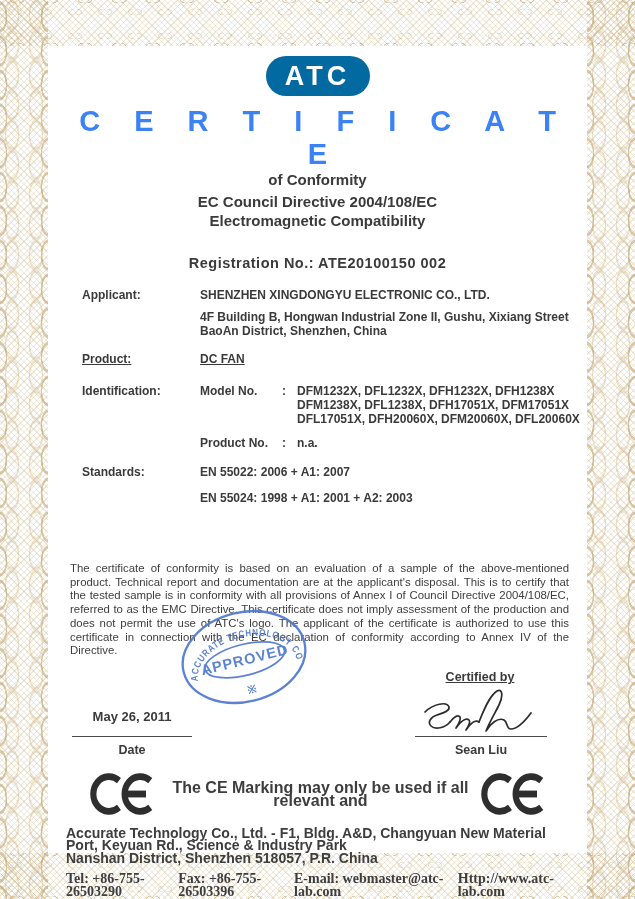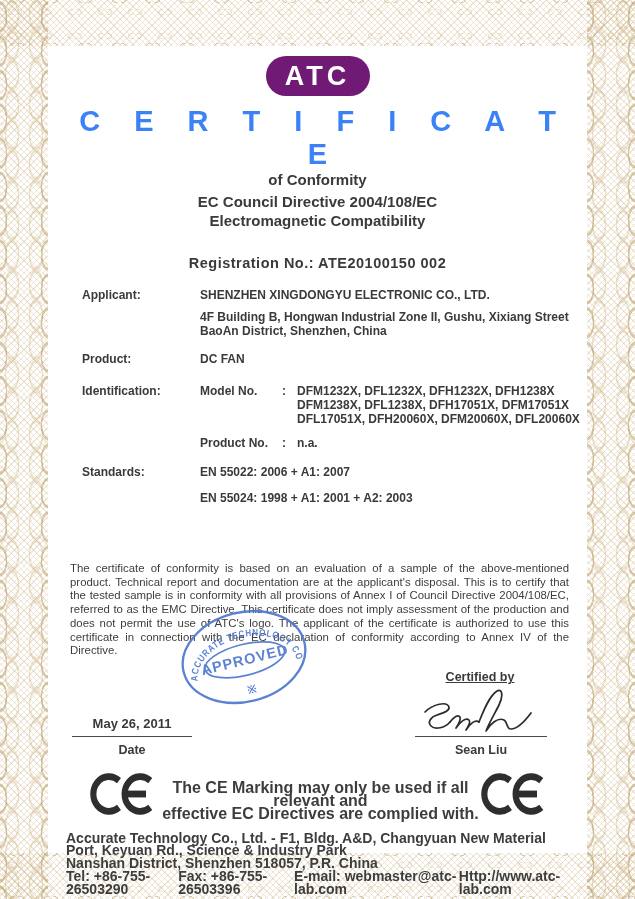--- a/index.html
+++ b/index.html
@@ -32,36 +32,36 @@
     background-size: 48px 34px, 48px 34px, 24px 30px, auto, auto;
   }
   .edge-left { left:0; } .edge-right { right:0; }
 
   .content { position:absolute; left:50px; top:46px; width:535px; height:807px; }
 
   
   .logo-row { text-align:center; margin-top:10px; }
   .atc-pill {
     display:inline-block; width:104px; height:40px; line-height:40px;
-    border-radius:21px; background:#701a75; color:#fff;
+    border-radius:21px; background:#0369a1; color:#fff;
     font-size:27px; font-weight:bold; letter-spacing:4px; text-align:center;
   }
   .title { text-align:center; font-size:29px; font-weight:bold; letter-spacing:13px; padding-left:13px; margin-top:9px; color:#3b82f6; }
   .subtitle { text-align:center; font-size:15px; font-weight:bold; }
   .directive { text-align:center; font-size:15px; font-weight:bold; line-height:19px; }
   .directive-first { margin-top:4px; }
   .registration { text-align:center; font-size:14.5px; font-weight:bold; margin-top:25px; letter-spacing:.5px; }
 
   
   .info { margin-top:17px; font-weight:bold; font-size:12px; }
   .row { display:flex; margin-left:32px; }
   .label { width:118px; flex:none; }
   .value { flex:1; line-height:14px; }
   .addr { margin-top:8px; }
-  .row-product { margin-top:14px; }
+  .row-product { margin-top:14px;text-decoration:underline; }
   .row-ident { margin-top:18px; }
   .sub-row { display:flex; }
   .sub-label { width:82px; flex:none; }
   .sub-colon { width:15px; flex:none; }
   .sub-values { flex:1; line-height:14px; }
   .sub-serial { margin-top:10px; }
   .row-standards { margin-top:15px; }
   .std2 { margin-top:12px; }
 
   
@@ -69,36 +69,36 @@
     margin:57px 16px 0 20px; font-size:11.4px; line-height:13.7px;
     text-align:justify; color:#3d3d3d;
   }
 
   
   .certified { width:150px; margin:12px 30px 0 auto; text-align:center; font-weight:bold; font-size:12.5px;text-decoration:underline; }
   .sig-row { display:flex; justify-content:space-between; align-items:flex-end; margin-top:2px; }
   .date-block { margin-left:22px; width:120px; text-align:center; }
   .sig-block { margin-right:38px; width:132px; text-align:center; }
   .rule { border-bottom:1.5px solid #4a4a4a; }
-  .date-value { font-weight:bold; font-size:13px; padding-bottom:5px; }
+  .date-value { font-weight:bold; font-size:13px; padding-bottom:12px; }
   .block-label { font-weight:bold; font-size:12.5px; margin-top:6px; }
   .sig-scribble { display:block; margin:0 auto -2px auto; }
 
   .stamp {
     position:absolute; left:176px; top:606px; width:136px; height:102px;
     transform:rotate(-14deg); opacity:.92;
   }
 
   
   .ce-row { display:flex; align-items:flex-start; margin-top:16px; }
   .ce-left { margin-left:40px; flex:none; }
   .ce-right { margin-right:34px; flex:none; }
   .ce-note { flex:1; text-align:center; font-size:16px; font-weight:bold; line-height:13px; margin-top:8px; color:#3d3d3d; }
   .footer { margin:12px 6px 0 16px; font-weight:bold; font-size:14px; line-height:12.5px; color:#3d3d3d; }
-  .contact-row { display:flex; justify-content:space-between; margin-top:1px; padding-right:2px; }
+  .contact-row { display:flex; justify-content:space-between; margin-top:9px; padding-right:2px;font-family:Liberation Serif, serif; }
 </style>
 </head>
 <body>
 
 <div class="page">
 
   <div class="frame">
     <div class="edge edge-top"></div>
     <div class="edge edge-bottom"></div>
     <div class="edge edge-left"></div>
@@ -187,21 +187,20 @@
     <div class="ce-row">
       <svg class="ce-left" width="70" height="42" viewBox="0 0 85 46" preserveAspectRatio="none">
         <g fill="none" stroke="#2e2e2e" stroke-width="7.5">
           <path d="M35.2,8.4 A19,19 0 1 0 35.2,37.6"></path>
           <path d="M73.2,8.4 A19,19 0 1 0 73.2,37.6"></path>
           <path d="M42,23 L68,23"></path>
         </g>
       </svg>
       <div class="ce-note">
         <div>The CE Marking may only be used if all relevant and</div>
-        <div>effective EC Directives are complied with.</div>
       </div>
       <svg class="ce-right" width="70" height="42" viewBox="0 0 85 46" preserveAspectRatio="none">
         <g fill="none" stroke="#2e2e2e" stroke-width="7.5">
           <path d="M35.2,8.4 A19,19 0 1 0 35.2,37.6"></path>
           <path d="M73.2,8.4 A19,19 0 1 0 73.2,37.6"></path>
           <path d="M42,23 L68,23"></path>
         </g>
       </svg>
     </div>
 

